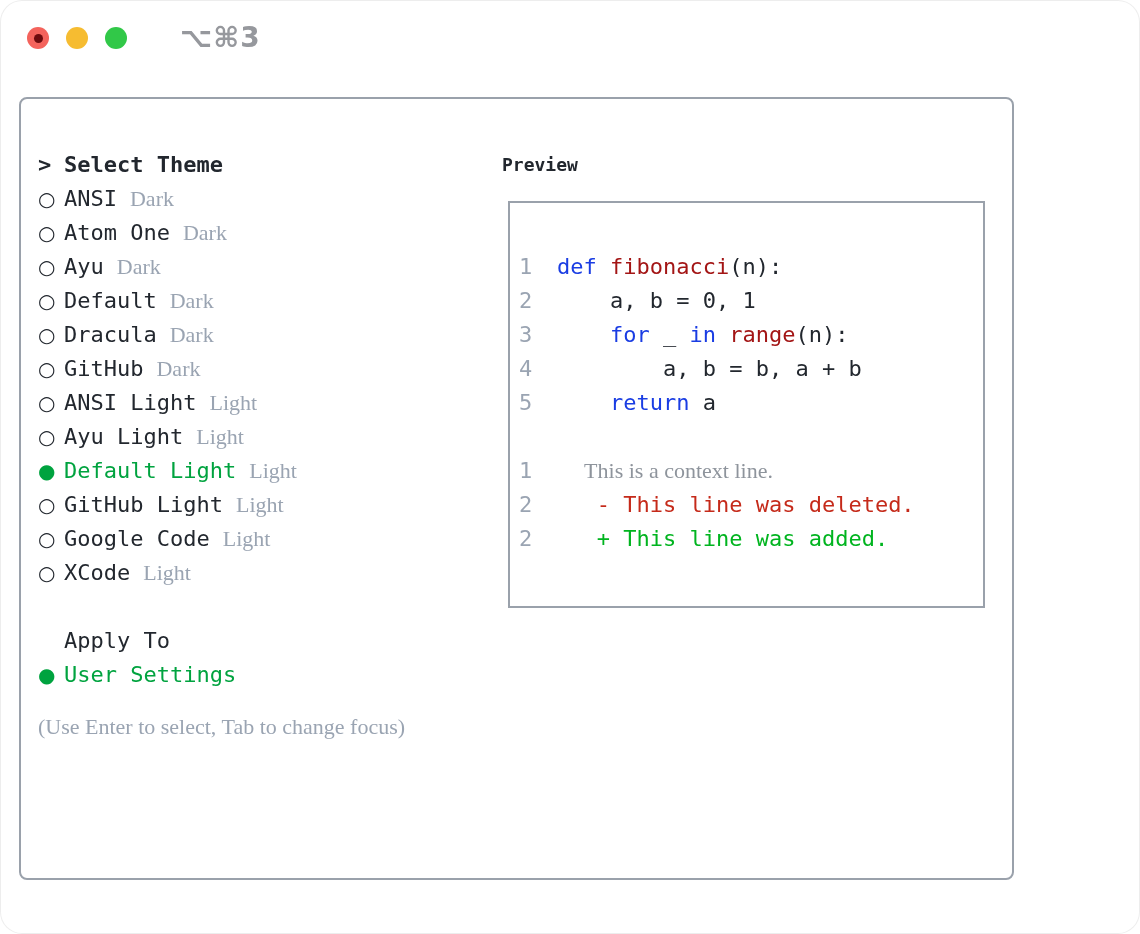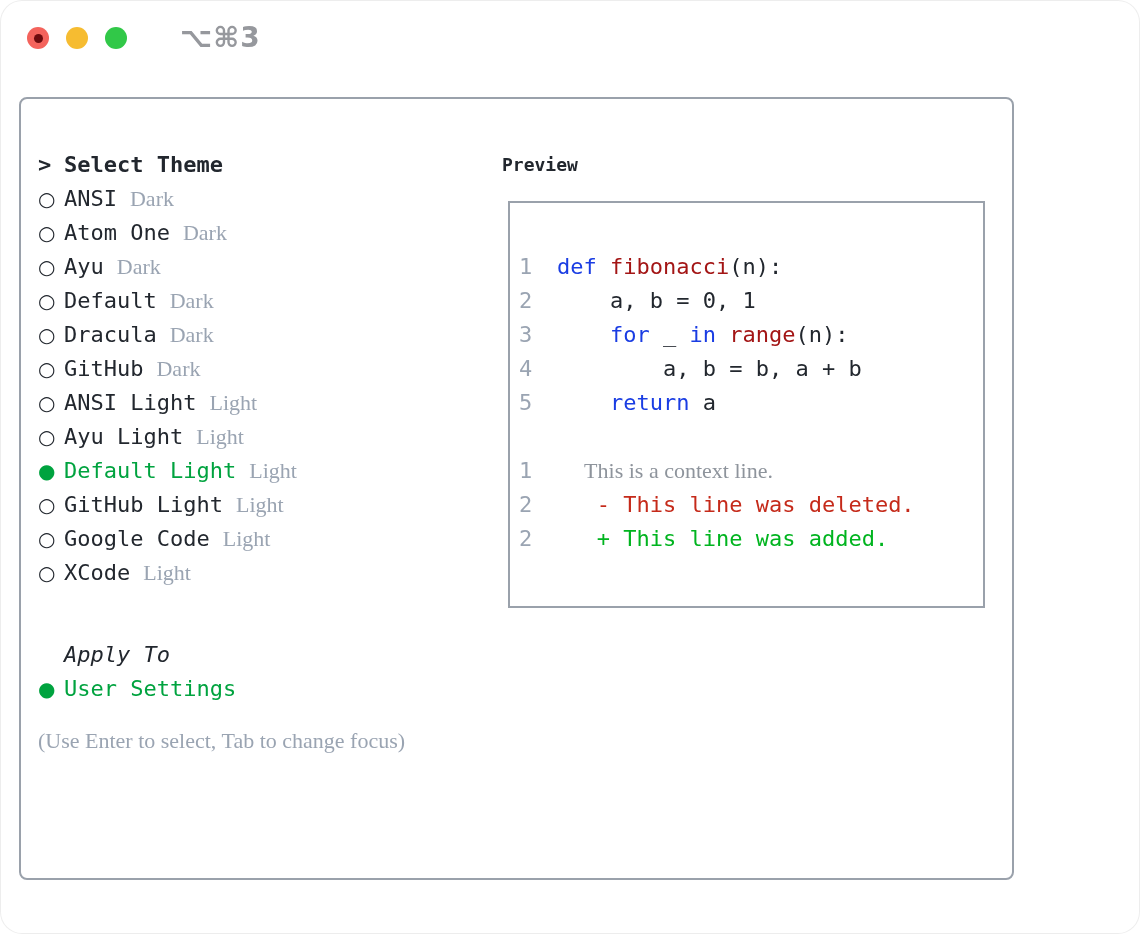--- a/index.html
+++ b/index.html
@@ -31,21 +31,21 @@
   .line{height:34px;line-height:34px;white-space:pre;}
   .marker{
     display:inline-block;width:26px;font-family:"DejaVu Sans","DejaVu Sans Mono",sans-serif;
     font-size:20px;color:var(--text);vertical-align:baseline;
   }
   .arrow{font-family:"DejaVu Sans Mono",monospace;font-weight:bold;font-size:22px;}
   .title{font-weight:bold;color:var(--text);}
   .name,.label{color:var(--text);}
   .variant{color:var(--muted);margin-left:13px;font-family:Liberation Serif, serif;}
   .row.selected .marker,.row.selected .name,.row.selected .label{color:var(--selected-green);}
-  .section-gap{margin-top:48px;font-style:italic;}
+  .section-gap{margin-top:34px;}
   .apply-header .label{margin-left:26px;}
   .hint{
     margin-top:18px;width:382px;color:var(--muted);font-size:22px;line-height:34px;white-space:normal;font-family:Liberation Serif, serif;
   }
   
   .preview-title{
     position:absolute;left:481px;top:49px;height:34px;line-height:34px;
     font-size:18px;font-weight:bold;color:var(--text);
   }
   .preview-box{

